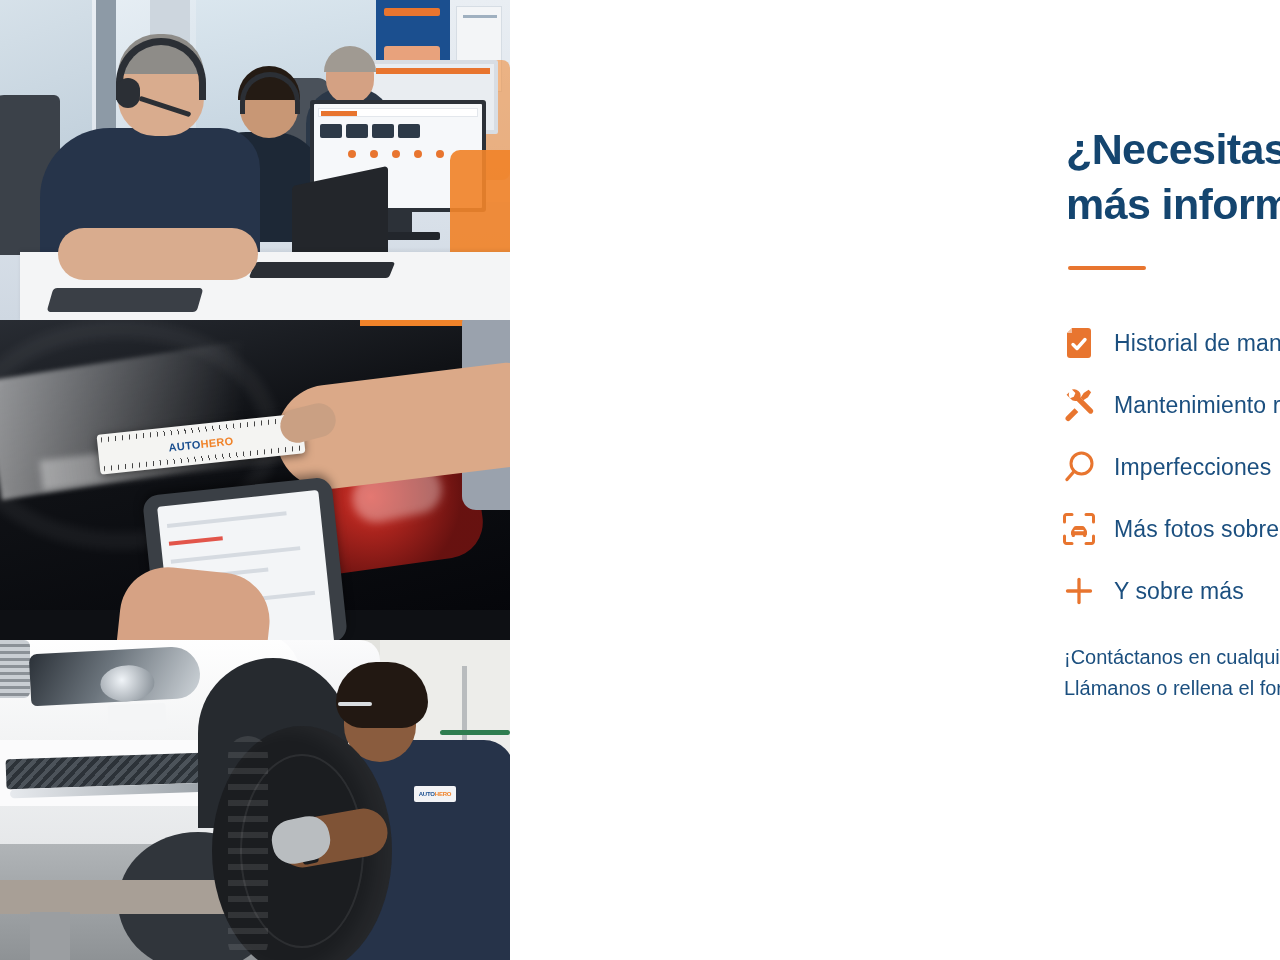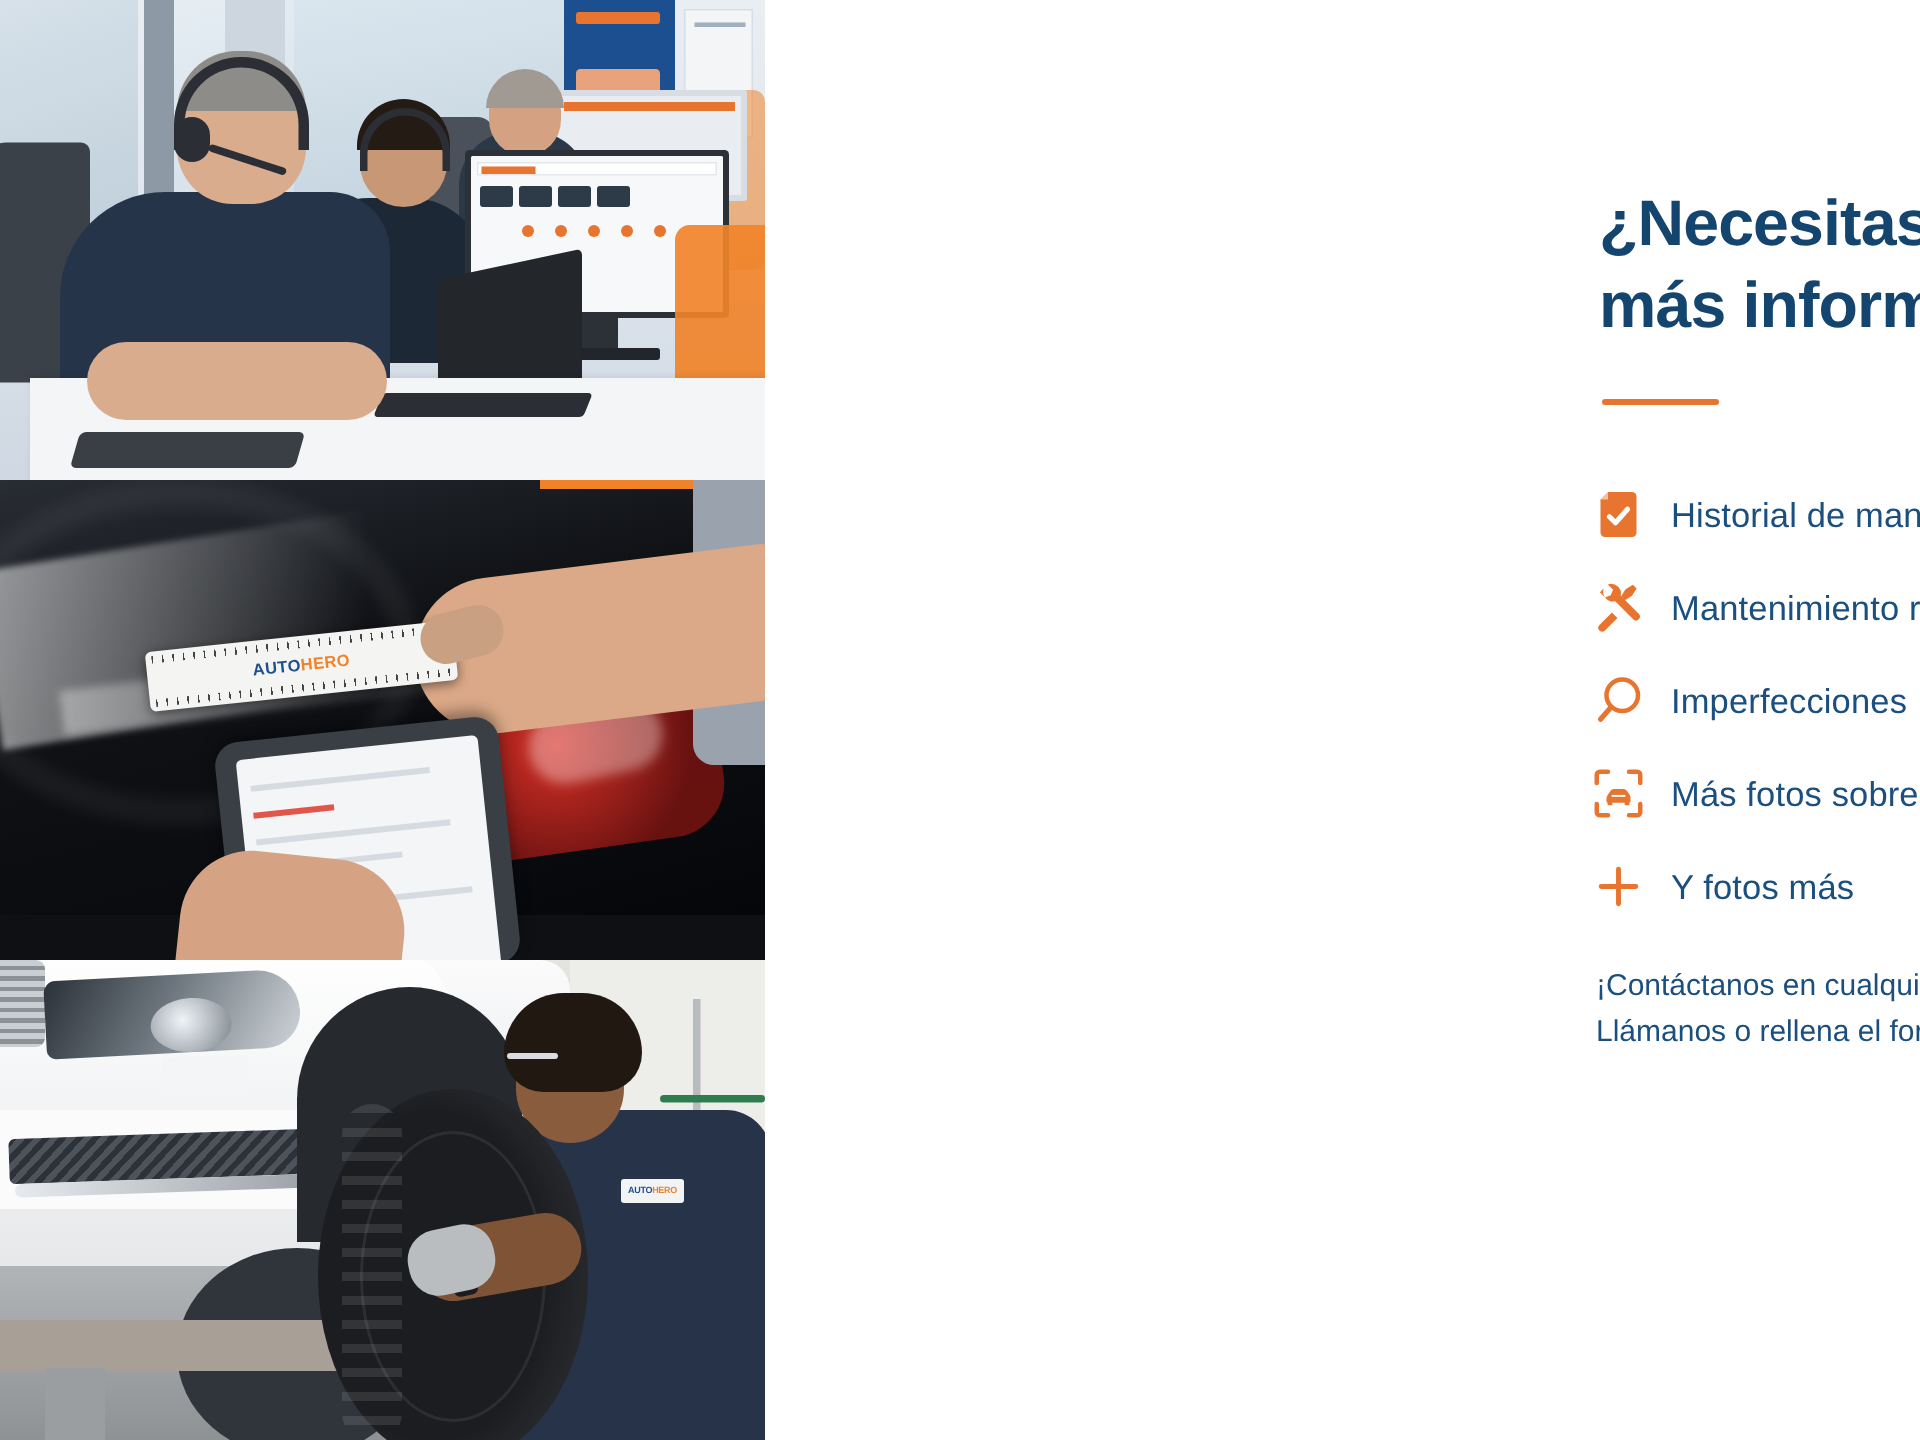--- a/index.html
+++ b/index.html
@@ -334,21 +334,21 @@
 
       <div class="feat">
         <span class="ic">
           <svg width="34" height="34" viewBox="0 0 34 34">
             <g stroke="#e8752f" stroke-width="3.3" stroke-linecap="round">
               <path d="M17 5.5v23"></path>
                 <path d="M5.5 17h23"></path>
             </g>
           </svg>
         </span>
-        <span class="tx">Y fotos más</span>
+        <span class="tx">Y sobre más</span>
       </div>
 
     </div>
 
     <div class="subtext">
       <span>¡Contáctanos en cualquier momento para más información!</span>
       <span>Llámanos o rellena el formulario de contacto.</span>
     </div>
 
   </div>

